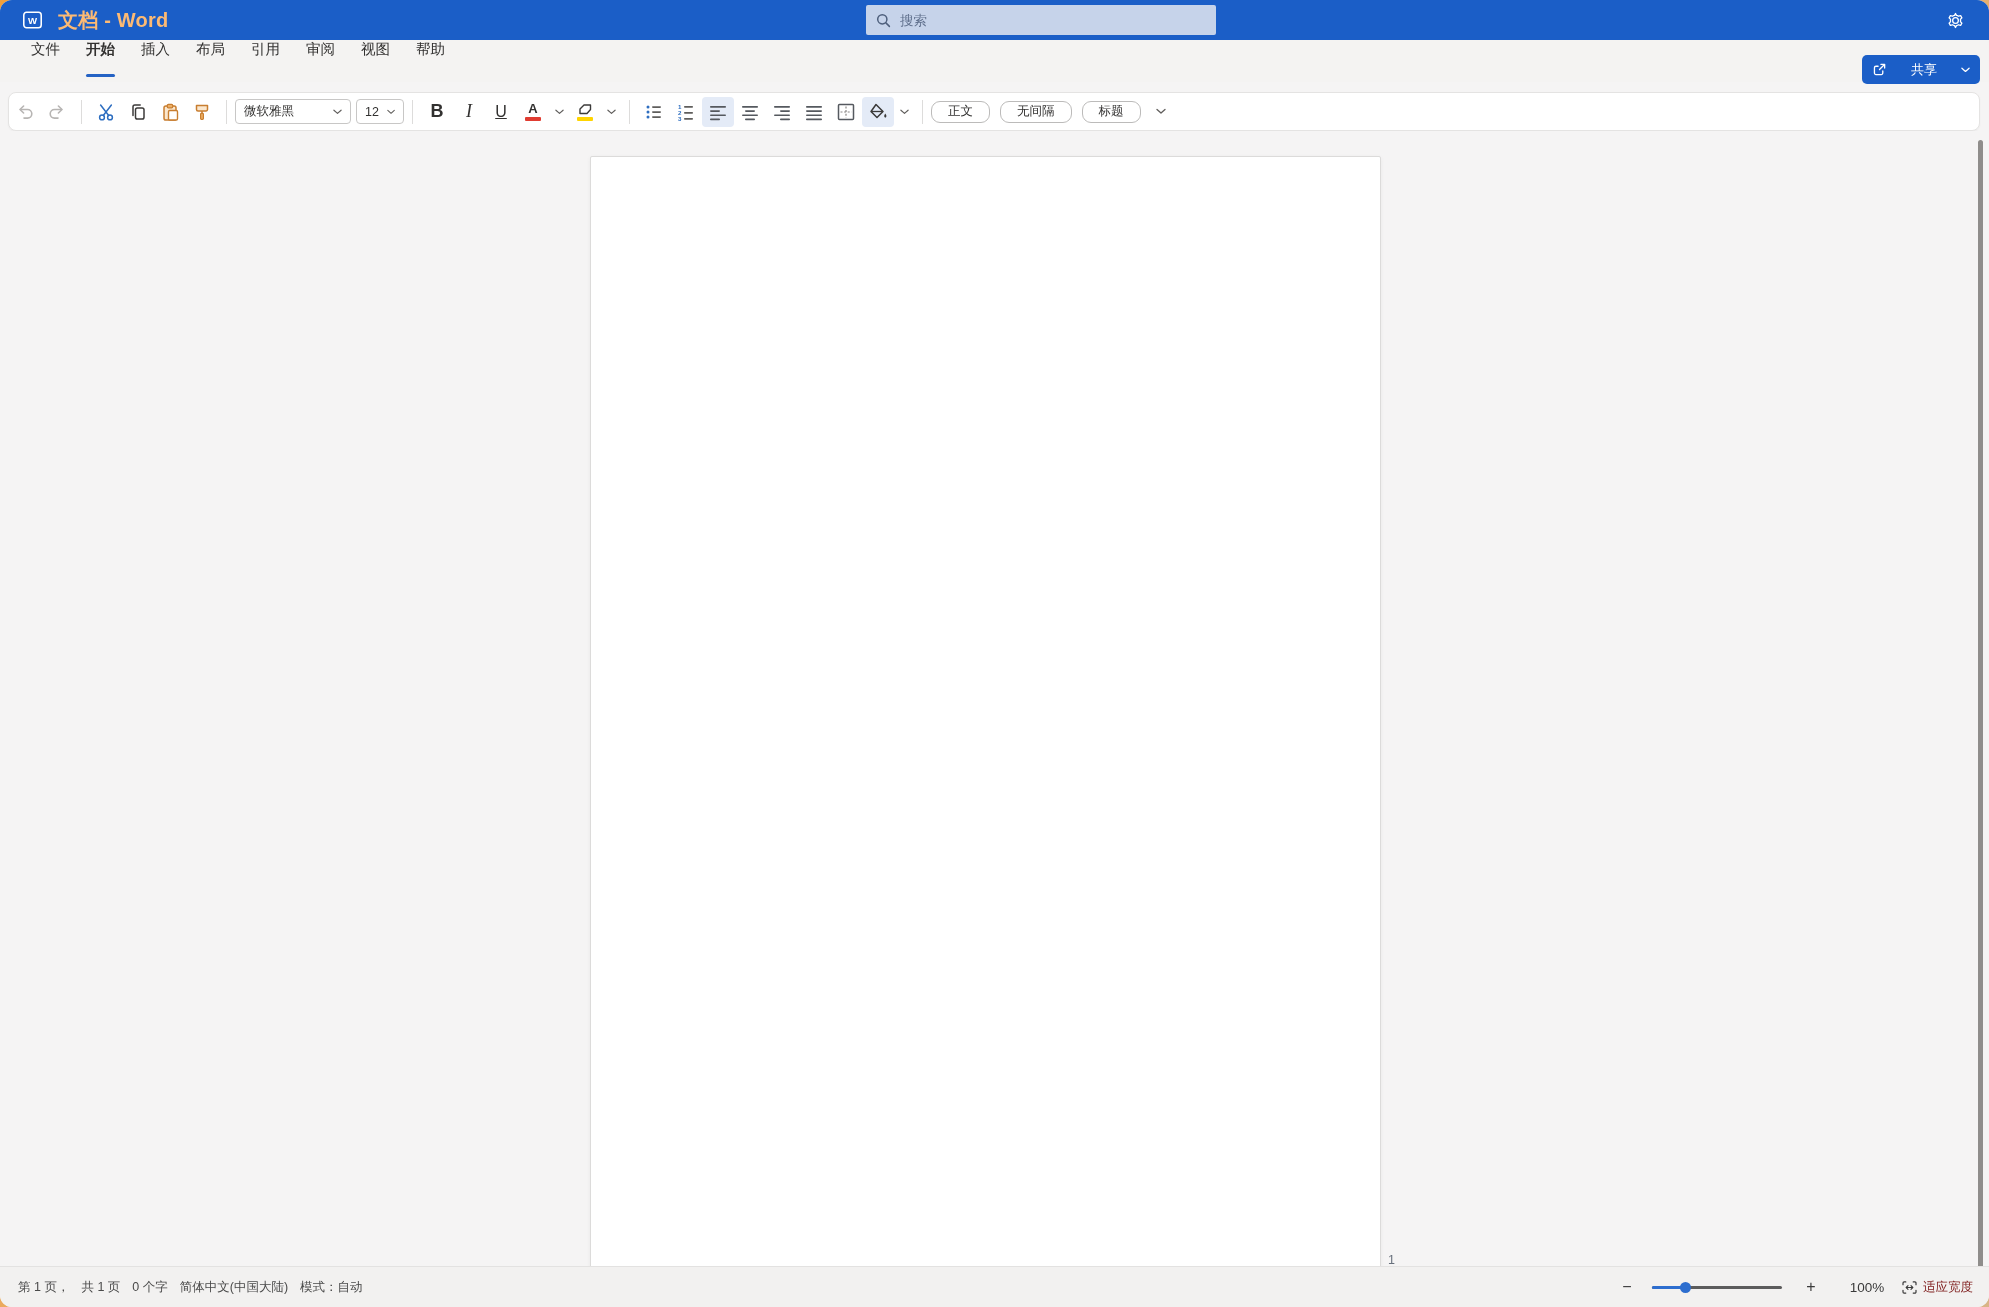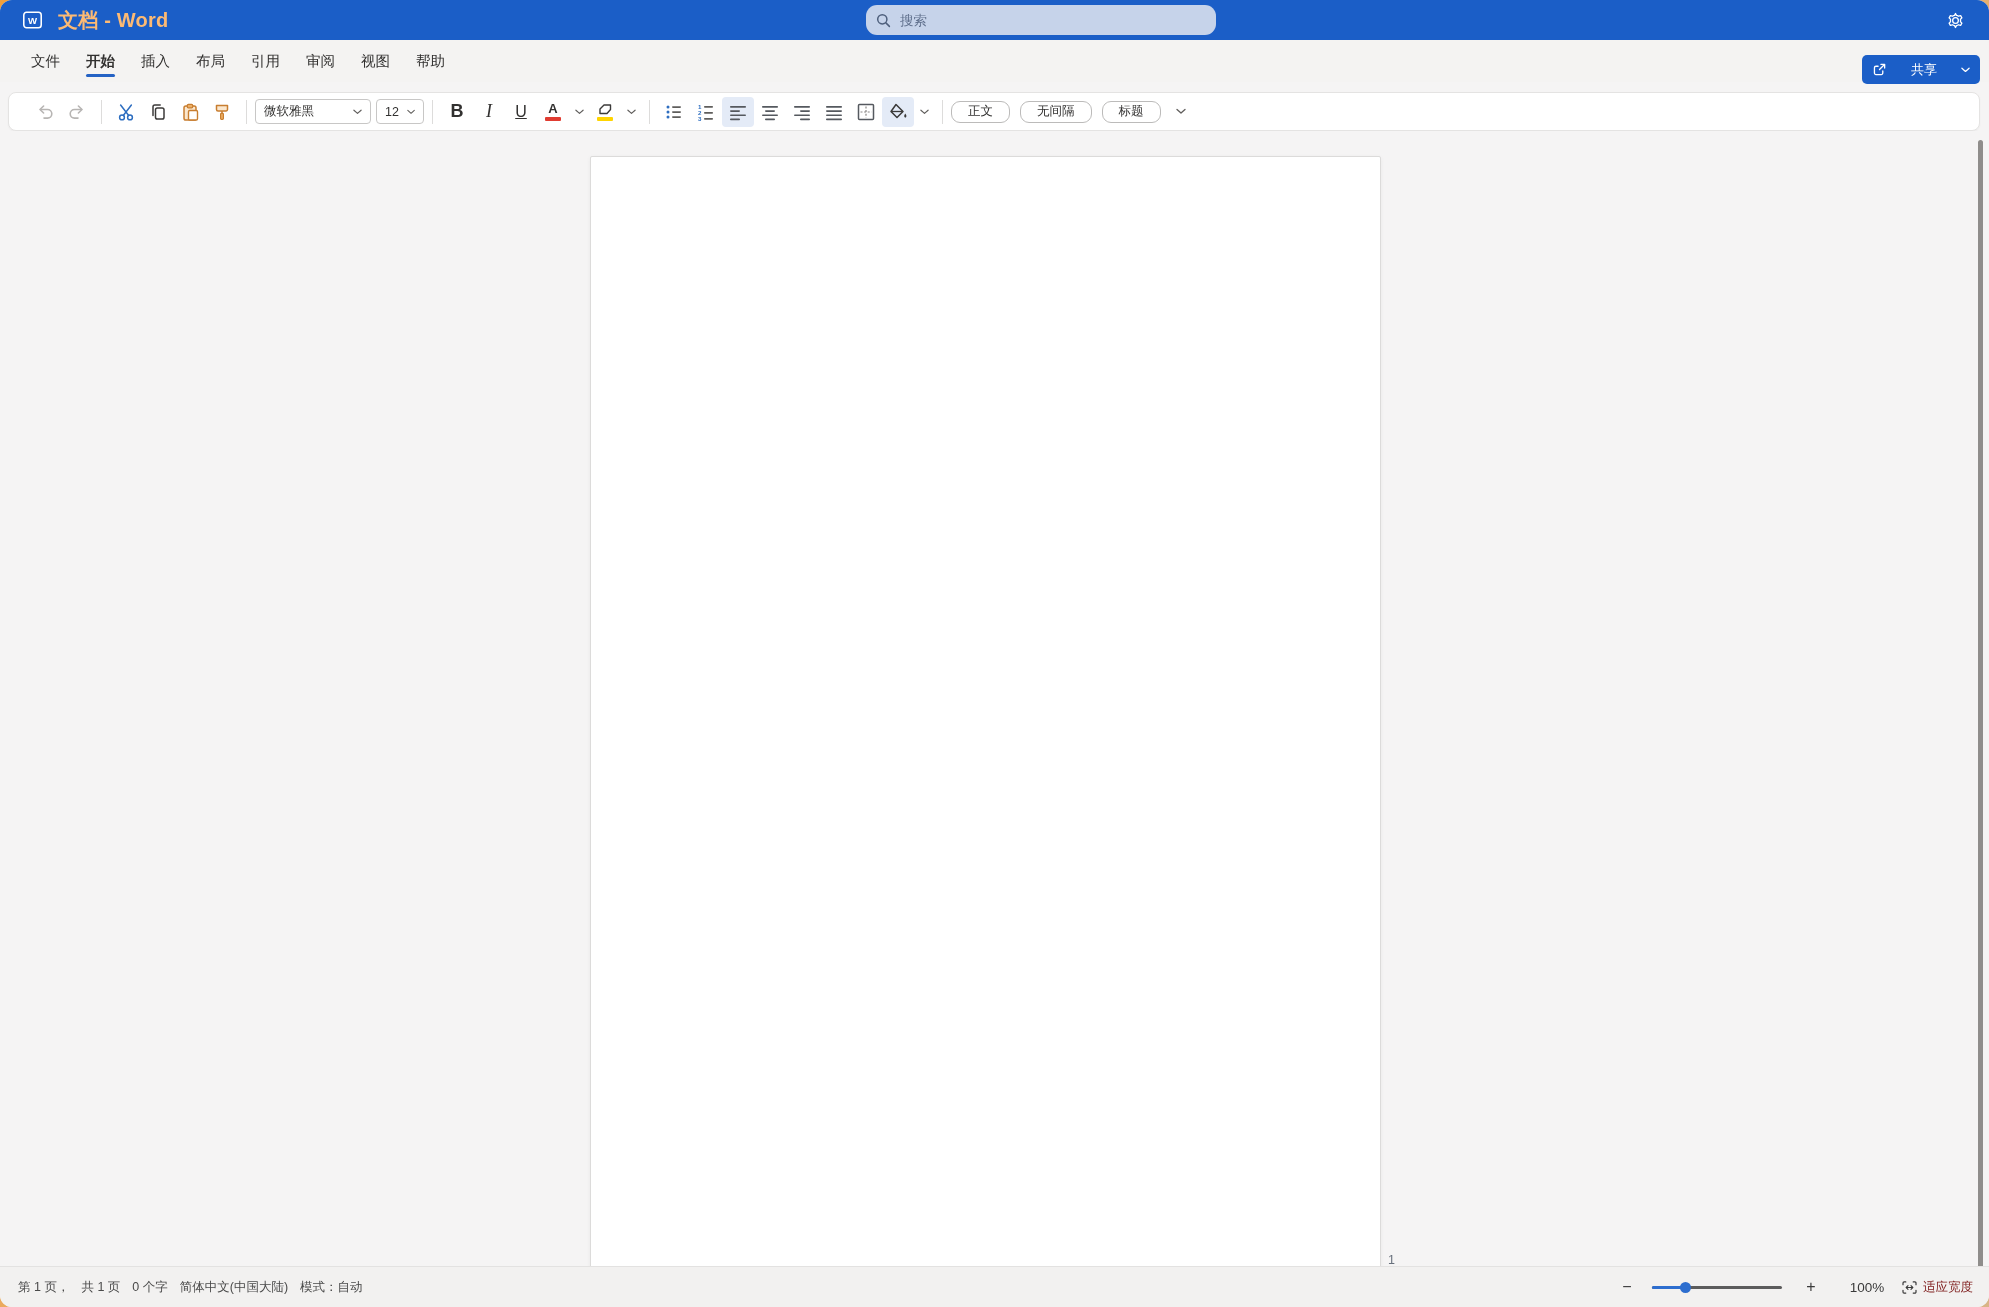--- a/index.html
+++ b/index.html
@@ -19,57 +19,57 @@
     position:absolute; top:0; left:0; right:0; height:40px;
     background:#1b5ec7; display:flex; align-items:center;
   }
   .app-icon { position:absolute; left:21px; top:9px; width:23px; height:22px; }
   .title-text {
     position:absolute; left:58px; top:0; height:40px; line-height:40px;
     color:#fdba74; font-size:20px; font-weight:700; letter-spacing:.2px;
   }
   .search-box {
     position:absolute; left:866px; top:5px; width:350px; height:30px;
-    background:#c6d3ea; border-radius:11px; display:flex; align-items:center;
+    background:#c6d3ea; border-radius:2px; display:flex; align-items:center;
     padding:0 10px;
   }
   .search-box svg { flex:0 0 auto; margin-right:9px; }
   .search-input {
     flex:1; border:none; outline:none; background:transparent;
     font-size:13.5px; color:#3a4a63; font-family:inherit;
   }
   .search-input::placeholder { color:#5f6f8c; opacity:1; }
   .gear-btn { position:absolute; right:24px; top:11px; width:19px; height:19px; cursor:pointer; }
 
   
   .tabsrow {
     position:absolute; top:40px; left:0; right:0; height:42px;
     background:#f4f3f2; display:flex; align-items:center; padding-left:18px;
   }
   .tab {
     position:relative; padding:0 13px; height:42px; display:flex;
-    align-items:center; font-size:14.5px; color:#323130; cursor:pointer;
+    align-items:flex-start; font-size:14.5px; color:#323130; cursor:pointer;
   }
   .tab.active .tab-label { font-weight:700; }
   .tab-underline {
     display:none; position:absolute; left:13px; right:13px; bottom:5px;
     height:3px; border-radius:2px; background:#2462c4;
   }
   .tab.active .tab-underline { display:block; }
   .share-btn {
     position:absolute; right:9px; top:55px; height:29px; padding:0 10px;
     background:#1b5ec7; border-radius:5px; display:flex; align-items:center;
     gap:24px; color:#fff; font-size:13px; cursor:pointer;
   }
 
   
   .toolbar {
     position:absolute; left:8px; right:9px; top:92px; height:39px;
     background:#ffffff; border:1px solid #e4e3e2; border-radius:8px;
-    display:flex; align-items:center; padding:0 20px;
+    display:flex; align-items:center; padding:0 0;
     box-shadow:0 1px 2px rgba(0,0,0,.04);
   }
   .tbtn {
     width:32px; height:30px; display:flex; align-items:center;
     justify-content:center; border-radius:4px; cursor:pointer; flex:0 0 auto;
   }
   .tbtn.active { background:#e4ebf7; }
   .tbtn.disabled { cursor:default; }
   .vdiv { width:1px; height:24px; background:#dddcdb; margin:0 8px; flex:0 0 auto; }
   .combo {

